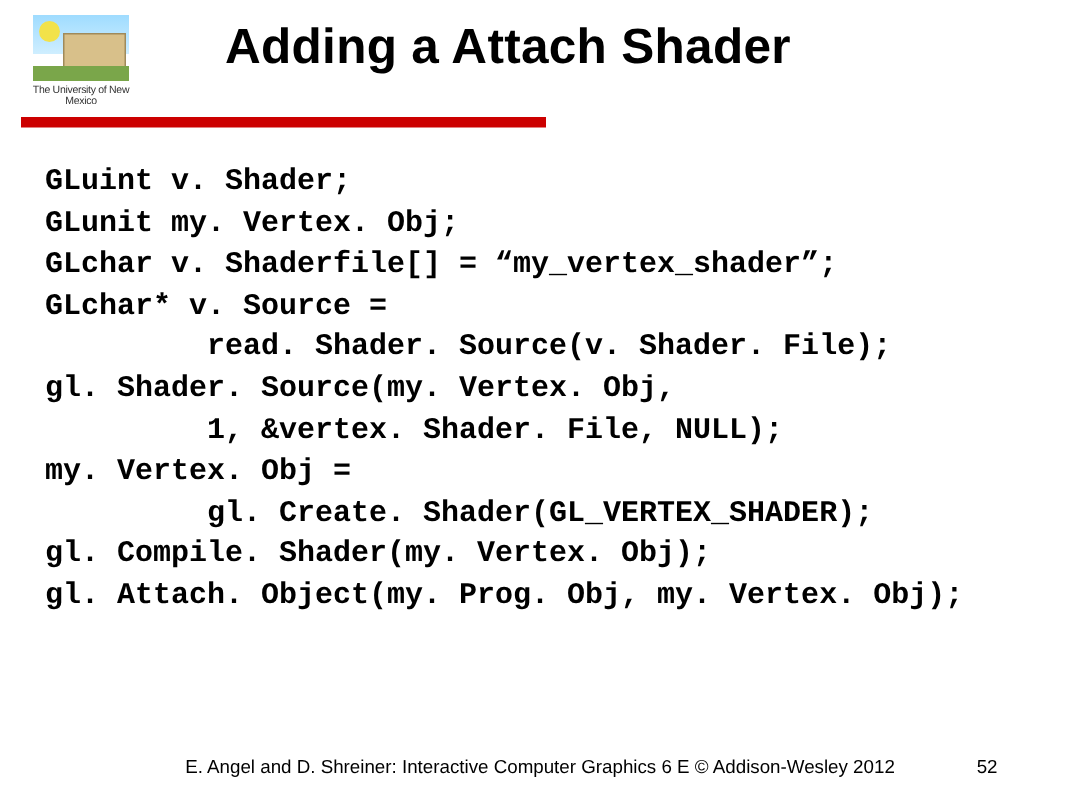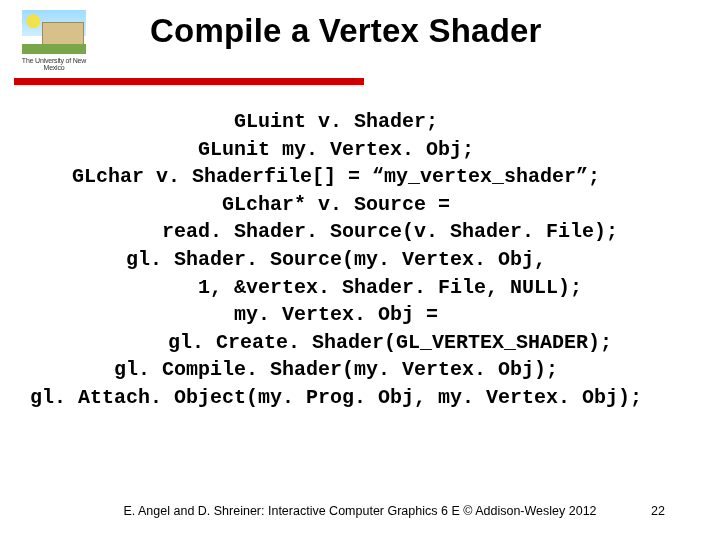--- a/index.html
+++ b/index.html
@@ -77,21 +77,20 @@
   .code {
     position: absolute;
     left: 30px;
     top: 108px;
     font-family: "Courier New", Courier, monospace;
     font-weight: bold;
     font-size: 20px;
     line-height: 1.38;
     white-space: pre;
     color: #000;
-    text-align: center;
   }
   .footer-cite {
     position: absolute;
     left: 0;
     width: 720px;
     bottom: 22px;
     text-align: center;
     font-size: 12.5px;
     color: #000;
     margin-top: 48px;
@@ -110,29 +109,29 @@
 <div class="logo">
   <div class="logo-img">
     <div class="logo-sky"></div>
     <div class="logo-sun"></div>
     <div class="logo-bldg"></div>
     <div class="logo-ground"></div>
   </div>
   <div class="logo-caption">The University of New Mexico</div>
 </div>
 
-<div class="title">Compile a Vertex Shader</div>
+<div class="title">Adding a Attach Shader</div>
 <div class="red-rule"></div>
 
 <div class="code" id="code-block">GLuint v. Shader;
 GLunit my. Vertex. Obj;
 GLchar v. Shaderfile[] = “my_vertex_shader”;
 GLchar* v. Source =
          read. Shader. Source(v. Shader. File);
 gl. Shader. Source(my. Vertex. Obj,
          1, &amp;vertex. Shader. File, NULL);
 my. Vertex. Obj =
          gl. Create. Shader(GL_VERTEX_SHADER);
 gl. Compile. Shader(my. Vertex. Obj);
 gl. Attach. Object(my. Prog. Obj, my. Vertex. Obj);</div>
 
 <div class="footer-cite">E. Angel and D. Shreiner: Interactive Computer Graphics 6 E © Addison-Wesley 2012</div>
-<div class="footer-num">22</div>
+<div class="footer-num">52</div>
 
 </body></html>

